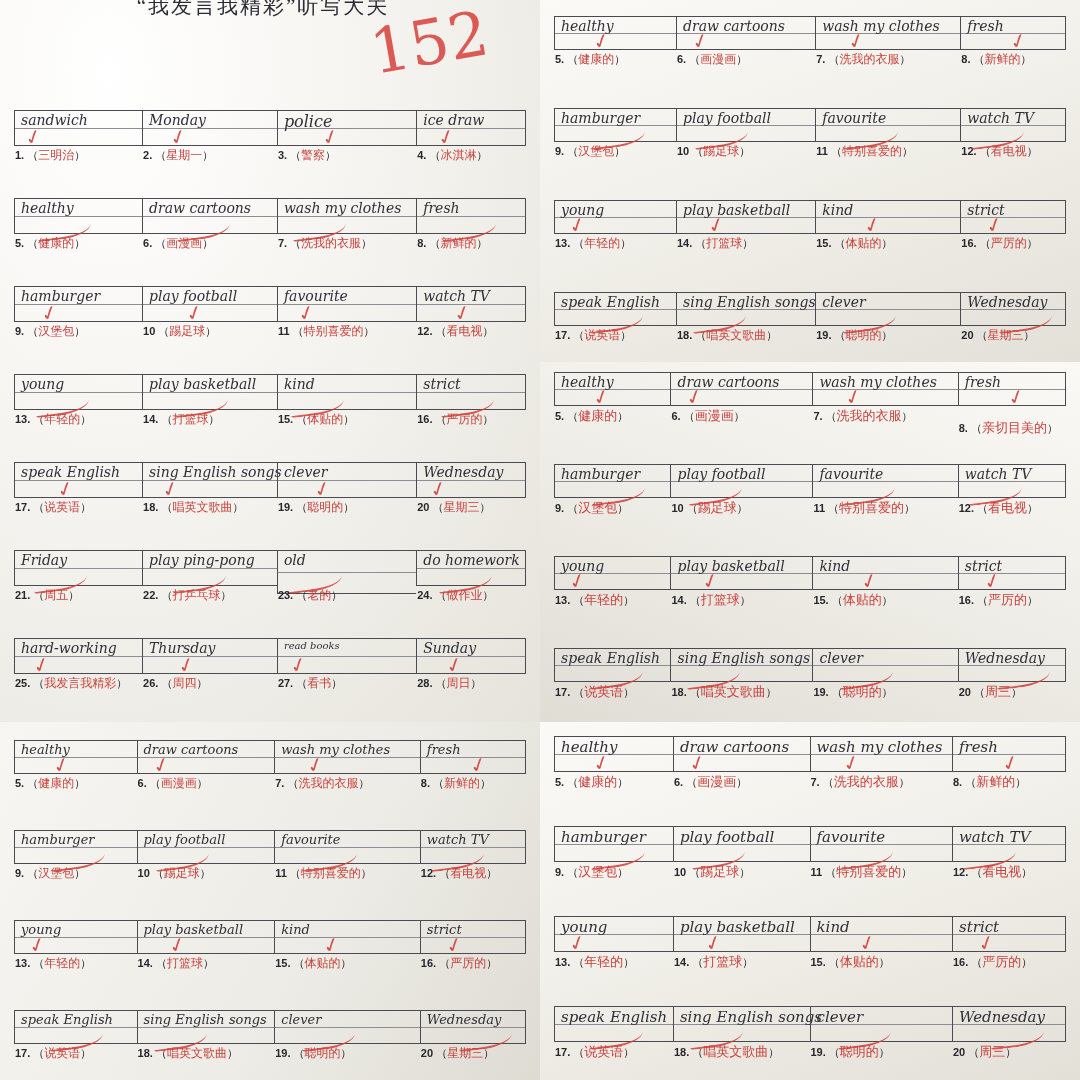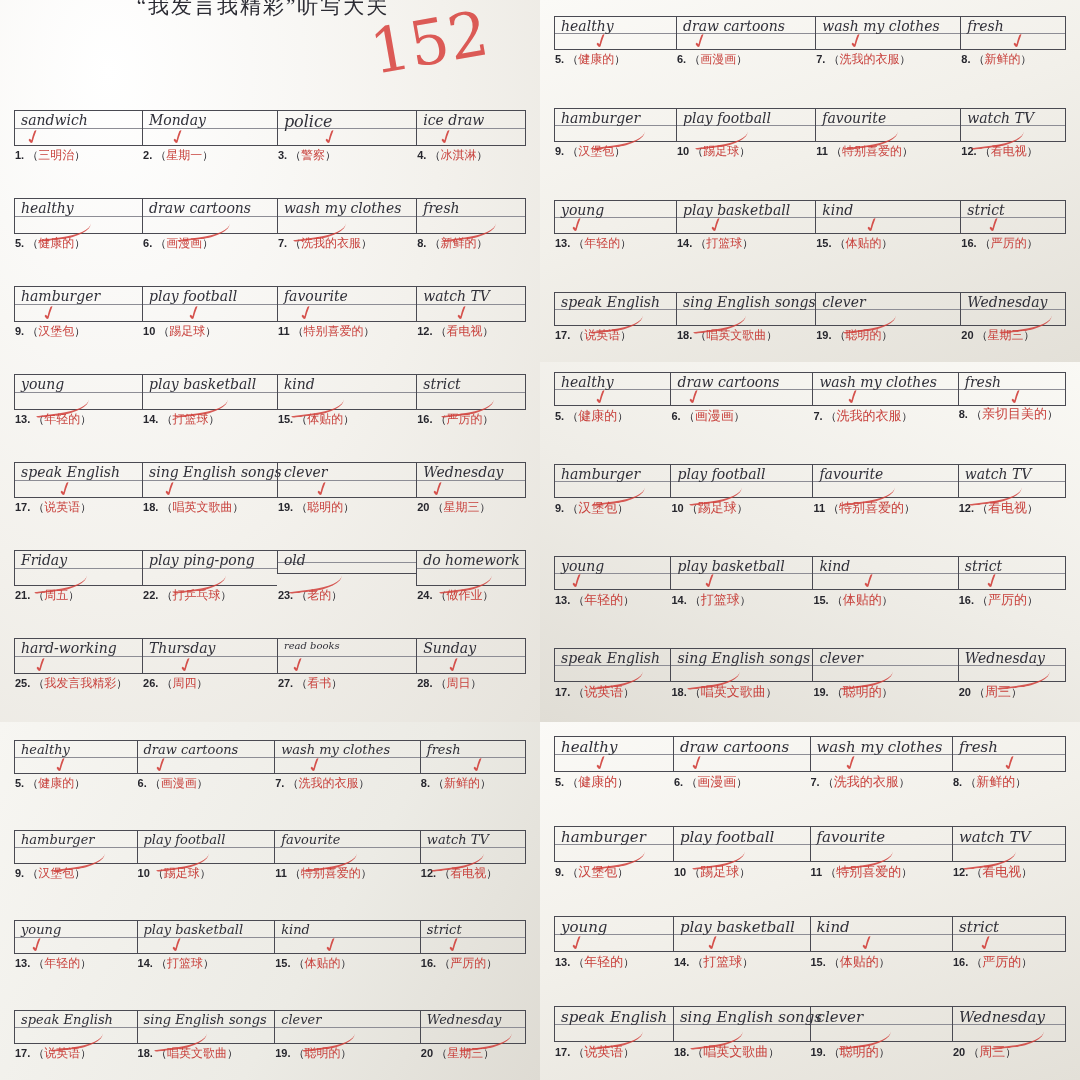--- a/index.html
+++ b/index.html
@@ -316,21 +316,21 @@
             <div class="eng" style="font-size: 14px;">Friday</div>
             <div class="below" style="top: 36px;"><span class="num">21. </span><span class="paren">（</span><span class="zh" style="font-size: 12px;">周五</span><span class="paren">）</span></div>
             <div class="swoosh" style="left: 18px; top: 20px;"></div>
           </div>
           <div class="cell" style="height: 36px; flex: 1.18 1 0%;">
             <div class="midrule"></div>
             <div class="eng" style="font-size: 14px;">play ping-pong</div>
             <div class="below" style="top: 36px;"><span class="num">22. </span><span class="paren">（</span><span class="zh" style="font-size: 12px;">打乒乓球</span><span class="paren">）</span></div>
             <div class="swoosh" style="left: 29px; top: 20px;"></div>
           </div>
-          <div class="cell" style="height: 24px; flex: 1.22 1 0%;">
+          <div class="cell" style="height: 44px; flex: 1.22 1 0%;">
             <div class="midrule"></div>
             <div class="eng" style="font-size: 14px;">old</div>
             <div class="below" style="top: 36px;"><span class="num">23. </span><span class="paren">（</span><span class="zh" style="font-size: 12px;">老的</span><span class="paren">）</span></div>
             <div class="swoosh" style="left: 10px; top: 20px;"></div>
           </div>
           <div class="cell" style="height: 36px; flex: 0.95 1 0%;">
             <div class="midrule"></div>
             <div class="eng" style="font-size: 14px;">do homework</div>
             <div class="below" style="top: 36px;"><span class="num">24. </span><span class="paren">（</span><span class="zh" style="font-size: 12px;">做作业</span><span class="paren">）</span></div>
             <div class="swoosh" style="left: 21px; top: 20px;"></div>
@@ -493,21 +493,21 @@
           </div>
           <div class="cell" style="height: 34px; flex: 1.25 1 0%;">
             <div class="midrule"></div>
             <div class="eng" style="font-size: 14px;">wash my clothes</div>
             <div class="below" style="top: 34px;"><span class="num">7. </span><span class="paren">（</span><span class="zh" style="font-size: 13px;">洗我的衣服</span><span class="paren">）</span></div>
             <div class="tick" style="left: 32px; top: 12px;">✓</div>
           </div>
           <div class="cell" style="height: 34px; flex: 0.92 1 0%;">
             <div class="midrule"></div>
             <div class="eng" style="font-size: 14px;">fresh</div>
-            <div class="below" style="top: 32px;"><span class="num">8. </span><span class="paren">（</span><span class="zh" style="font-size: 13px;">亲切目美的</span><span class="paren">）</span></div>
+            <div class="below" style="top: 46px;"><span class="num">8. </span><span class="paren">（</span><span class="zh" style="font-size: 13px;">亲切目美的</span><span class="paren">）</span></div>
             <div class="tick" style="left: 49px; top: 12px;">✓</div>
           </div>
         </div>
         <div class="rowblock" style="top: 102px; left: 14px; width: 512px;">
           <div class="cell" style="height: 34px; flex: 1 1 0%;">
             <div class="midrule"></div>
             <div class="eng" style="font-size: 14px;">hamburger</div>
             <div class="below" style="top: 34px;"><span class="num">9. </span><span class="paren">（</span><span class="zh" style="font-size: 13px;">汉堡包</span><span class="paren">）</span></div>
             <div class="swoosh" style="left: 36px; top: 18px;"></div>
           </div>

